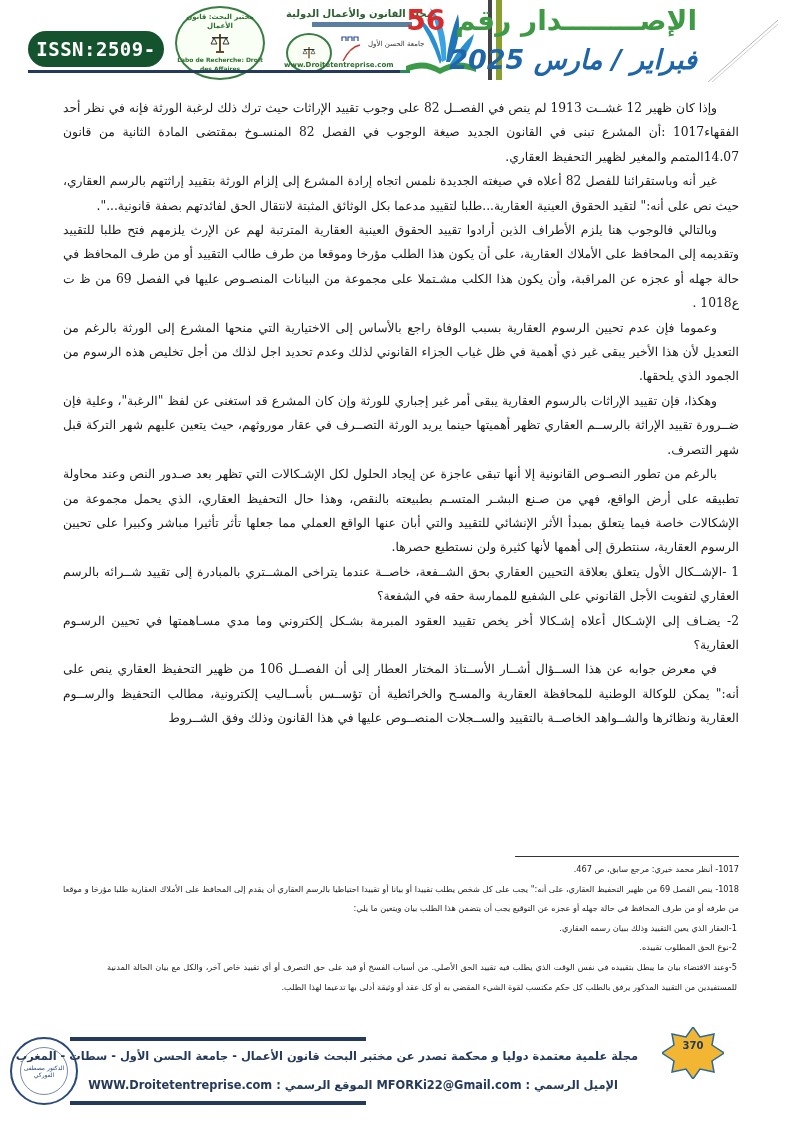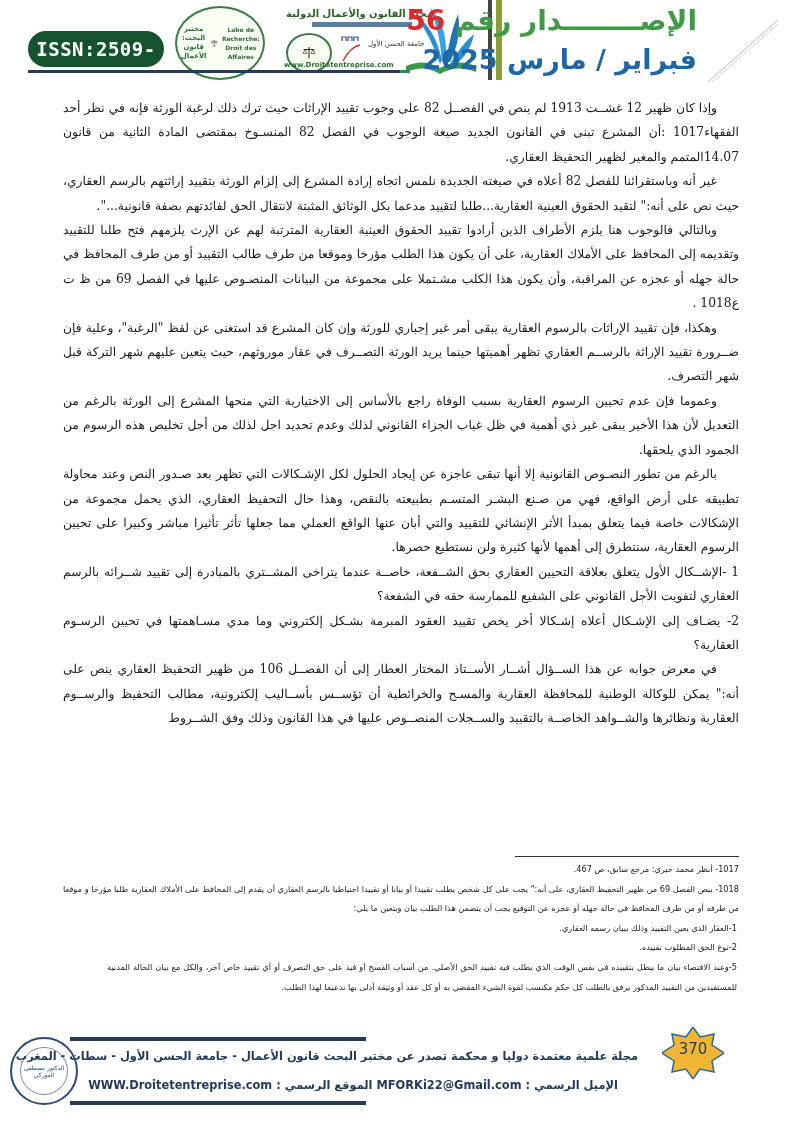--- a/index.html
+++ b/index.html
@@ -4,36 +4,36 @@
 <style>
   html, body { margin:0; padding:0; }
   body { width:794px; height:1123px; background:#ffffff; position:relative; overflow:hidden;
          font-family:"DejaVu Sans", sans-serif; color:#1a1a1a; }
   
   .header { position:absolute; left:0; top:0; width:794px; height:90px; }
   .issn { position:absolute; left:28px; top:31px; width:136px; height:36px; background:#14532d;
           border-radius:18px; color:#fff; font-family:"DejaVu Sans Mono", monospace; font-weight:bold;
           font-size:19px; line-height:36px; text-align:center; letter-spacing:0.5px; }
   .seal { position:absolute; border:2px solid #3a7d44; border-radius:50%; background:#fafff5;
-          display:flex; align-items:center; justify-content:center; flex-direction:row; }
+          display:flex; align-items:center; justify-content:center; flex-direction:column; }
   .seal-lab { left:175px; top:6px; width:86px; height:70px; }
   .seal-small { left:286px; top:33px; width:42px; height:36px; }
   .seal .ring-text { font-size:7px; color:#2c6e2f; font-weight:bold; text-align:center; line-height:9px; }
   .scale-icon { width:24px; height:24px; }
   .journal-title { position:absolute; left:286px; top:8px; font-size:10px; color:#2c5e2e; font-weight:bold; direction:rtl; }
   .journal-sub { position:absolute; left:312px; top:22px; width:100px; height:5px; background:#5a7fa0; }
   .univ-logo { position:absolute; left:340px; top:33px; width:22px; height:30px; }
   .univ-text { position:absolute; left:368px; top:40px; font-size:7px; color:#333; direction:rtl; }
   .website-small { position:absolute; left:284px; top:61px; font-size:7px; color:#2c6e2f; font-weight:bold; }
   .book-logo { position:absolute; left:400px; top:4px; width:80px; height:72px; }
   .vbar1 { position:absolute; left:488px; top:0; width:4px; height:80px; background:#444; }
   .vbar2 { position:absolute; left:496px; top:0; width:6px; height:80px; background:#8aa02e; }
   .issue-line { position:absolute; right:97px; top:4px; font-size:28px; font-weight:bold; color:#3f9a45; direction:rtl; }
   .issue-line .num { color:#d92b2b; }
-  .date-line { position:absolute; right:97px; top:44px; font-size:27px; font-weight:bold; color:#1f66a8; direction:rtl; }
+  .date-line { position:absolute; right:97px; top:44px; font-size:27px; font-weight:bold; color:#1f66a8; direction:rtl;font-style:italic; }
   .diag { position:absolute; left:708px; top:20px; width:70px; height:62px; }
   .header-rule { position:absolute; left:28px; top:70px; width:372px; height:3px; background:#253a5a; }
   .header-rule2 { position:absolute; left:400px; top:70px; width:10px; height:3px; background:#2a8a5a; }
   
   .body { position:absolute; left:63px; top:96px; width:676px; direction:rtl; text-align:justify;
           font-family:"DejaVu Serif", serif; font-size:12.3px; line-height:24.4px; }
   .body p { margin:0; text-indent:22px; }
   .body p.noindent { text-indent:0; }
   .body .section-title { font-weight:bold; text-indent:0; }
   
@@ -49,22 +49,22 @@
                         align-items:center; justify-content:center; font-size:6px; color:#2a4a7a; text-align:center; }
   .footer-rule { position:absolute; left:70px; width:296px; height:4px; background:#253a5a; }
   .footer-rule.top { top:1037px; }
   .footer-rule.bot { top:1101px; }
   .footer-line1-wrap { position:absolute; left:68px; top:1049px; width:570px; direction:rtl; text-align:right;
                   font-size:11.4px; font-weight:bold; color:#253a5a; white-space:nowrap; }
   .footer-line2-wrap { position:absolute; left:68px; top:1078px; width:570px; direction:rtl; text-align:center;
                   font-size:11.4px; font-weight:bold; color:#253a5a; white-space:nowrap; }
   .footer-line2-wrap .ltr { direction:ltr; unicode-bidi:embed; font-family:"DejaVu Sans", sans-serif; }
   .page-star { position:absolute; left:662px; top:1027px; width:62px; height:52px; }
-  .page-num { position:absolute; left:662px; top:1040px; width:62px; text-align:center; font-size:15px;
-              font-weight:normal; color:#253a5a; }
+  .page-num { position:absolute; left:662px; top:1040px; width:62px; text-align:center; font-size:10px;
+              font-weight:bold; color:#253a5a; }
 </style>
 </head>
 <body>
 
 <div class="header">
   <div class="issn">ISSN:2509-0291</div>
 
   <div class="seal seal-lab">
     <div class="ring-text">مختبر البحث: قانون الأعمال</div>
     <svg class="scale-icon" viewBox="0 0 24 24">
@@ -114,22 +114,22 @@
     <line x1="4" y1="62" x2="70" y2="4" stroke="#d0d0d0" stroke-width="1"></line>
   </svg>
   <div class="header-rule"></div>
   <div class="header-rule2"></div>
 </div>
 
 <div class="body">
   <p>وإذا كان ظهير 12 غشــت 1913 لم ينص في الفصــل 82 على وجوب تقييد الإراثات حيث ترك ذلك لرغبة الورثة فإنه في نظر أحد الفقهاء1017 :أن المشرع تبنى في القانون الجديد صيغة الوجوب في الفصل 82 المنسـوخ بمقتضى المادة الثانية من قانون 14.07المتمم والمغير لظهير التحفيظ العقاري.</p>
   <p>غير أنه وباستقرائنا للفصل 82 أعلاه في صيغته الجديدة نلمس اتجاه إرادة المشرع إلى إلزام الورثة بتقييد إراثتهم بالرسم العقاري، حيث نص على أنه:" لتقيد الحقوق العينية العقارية...طلبا لتقييد مدعما بكل الوثائق المثبتة لانتقال الحق لفائدتهم بصفة قانونية...".</p>
   <p>وبالتالي فالوجوب هنا يلزم الأطراف الذين أرادوا تقييد الحقوق العينية العقارية المترتبة لهم عن الإرث يلزمهم فتح طلبا للتقييد وتقديمه إلى المحافظ على الأملاك العقارية، على أن يكون هذا الطلب مؤرخا وموقعا من طرف طالب التقييد أو من طرف المحافظ في حالة جهله أو عجزه عن المراقبة، وأن يكون هذا الكلب مشـتملا على مجموعة من البيانات المنصـوص عليها في الفصل 69 من ظ ت ع1018 .</p>
+  <p>وعموما فإن عدم تحيين الرسوم العقارية بسبب الوفاة راجع بالأساس إلى الاختيارية التي منحها المشرع إلى الورثة بالرغم من التعديل لأن هذا الأخير يبقى غير ذي أهمية في ظل غياب الجزاء القانوني لذلك وعدم تحديد اجل لذلك من أجل تخليص هذه الرسوم من الجمود الذي يلحقها.</p>
   <p>وهكذا، فإن تقييد الإراثات بالرسوم العقارية يبقى أمر غير إجباري للورثة وإن كان المشرع قد استغنى عن لفظ "الرغبة"، وعلية فإن ضــرورة تقييد الإراثة بالرســم العقاري تظهر أهميتها حينما يريد الورثة التصــرف في عقار موروثهم، حيث يتعين عليهم شهر التركة قبل شهر التصرف.</p>
-  <p>وعموما فإن عدم تحيين الرسوم العقارية بسبب الوفاة راجع بالأساس إلى الاختيارية التي منحها المشرع إلى الورثة بالرغم من التعديل لأن هذا الأخير يبقى غير ذي أهمية في ظل غياب الجزاء القانوني لذلك وعدم تحديد اجل لذلك من أجل تخليص هذه الرسوم من الجمود الذي يلحقها.</p>
   <p>بالرغم من تطور النصـوص القانونية إلا أنها تبقى عاجزة عن إيجاد الحلول لكل الإشـكالات التي تظهر بعد صـدور النص وعند محاولة تطبيقه على أرض الواقع، فهي من صـنع البشـر المتسـم بطبيعته بالنقص، وهذا حال التحفيظ العقاري، الذي يحمل مجموعة من الإشكالات خاصة فيما  يتعلق بمبدأ الأثر الإنشائي للتقييد والتي أبان عنها الواقع العملي مما جعلها تأثر تأثيرا مباشر وكبيرا على تحيين الرسوم العقارية، سنتطرق إلى أهمها لأنها كثيرة ولن نستطيع حصرها.</p>
   <p class="noindent">1 -الإشــكال الأول يتعلق بعلاقة التحيين العقاري بحق الشــفعة، خاصــة عندما يتراخى المشــتري بالمبادرة إلى تقييد شــرائه بالرسم العقاري لتفويت الأجل القانوني على الشفيع للممارسة حقه في الشفعة؟</p>
   <p class="noindent">2- يضـاف إلى الإشـكال أعلاه إشـكالا أخر يخص تقييد العقود المبرمة بشـكل إلكتروني وما مدي مسـاهمتها في تحيين الرسـوم العقارية؟</p>
   <p>في معرض جوابه عن هذا الســؤال أشــار الأســتاذ المختار العطار إلى أن الفصــل 106 من ظهير التحفيظ العقاري ينص على أنه:" يمكن للوكالة الوطنية للمحافظة العقارية والمسـح والخرائطية أن تؤســس بأســاليب إلكترونية، مطالب التحفيظ والرســوم العقارية ونظائرها والشــواهد الخاصــة بالتقييد والســجلات المنصــوص عليها في هذا القانون وذلك وفق الشــروط</p>
 </div>
 
 <div class="fn-rule"></div>
 <div class="footnotes">
   <p>1017- أنظر محمد خيري: مرجع سابق، ص 467.</p>
   <p>1018- ينص الفصل 69 من ظهير التحفيظ العقاري، على أنه:" يجب على كل شخص يطلب تقييدا أو بيانا أو تقييدا احتياطيا بالرسم العقاري أن يقدم إلى المحافظ على الأملاك العقارية طلبا مؤرخا و موقعا من طرفه أو من طرف المحافظ في حالة جهله أو عجزه عن التوقيع يجب أن يتضمن هذا الطلب بيان ويتعين ما يلي:</p>

